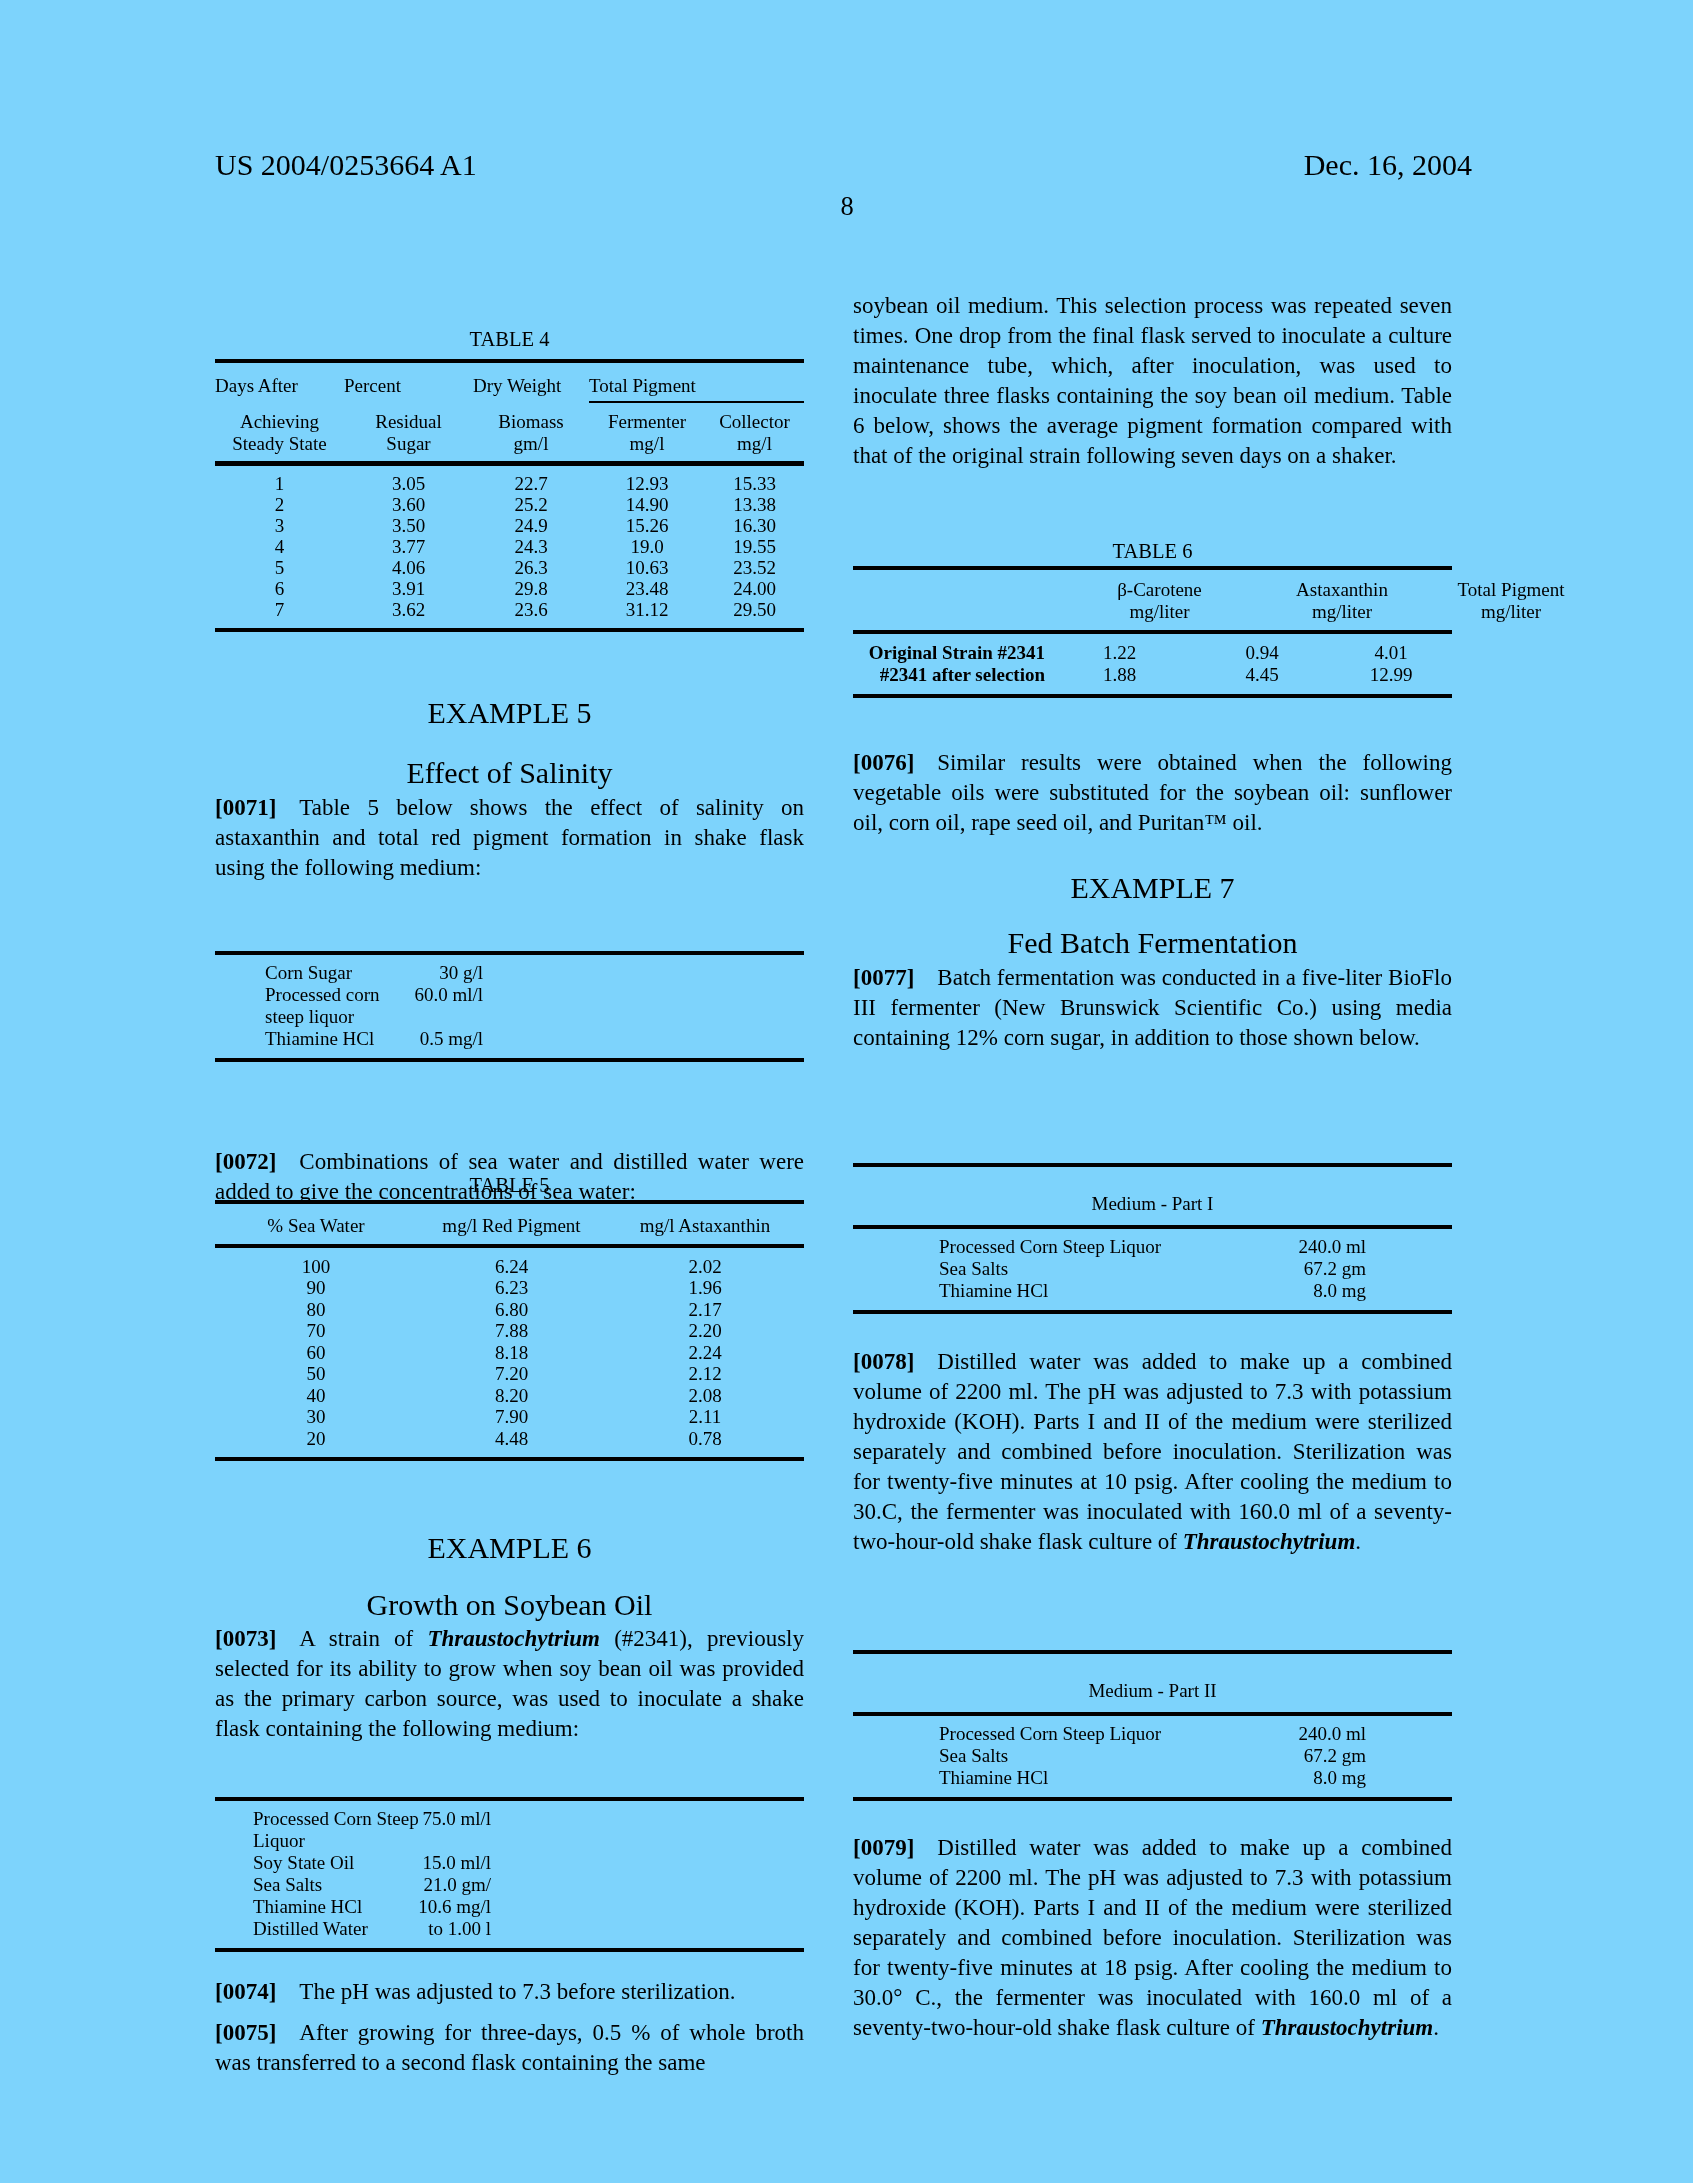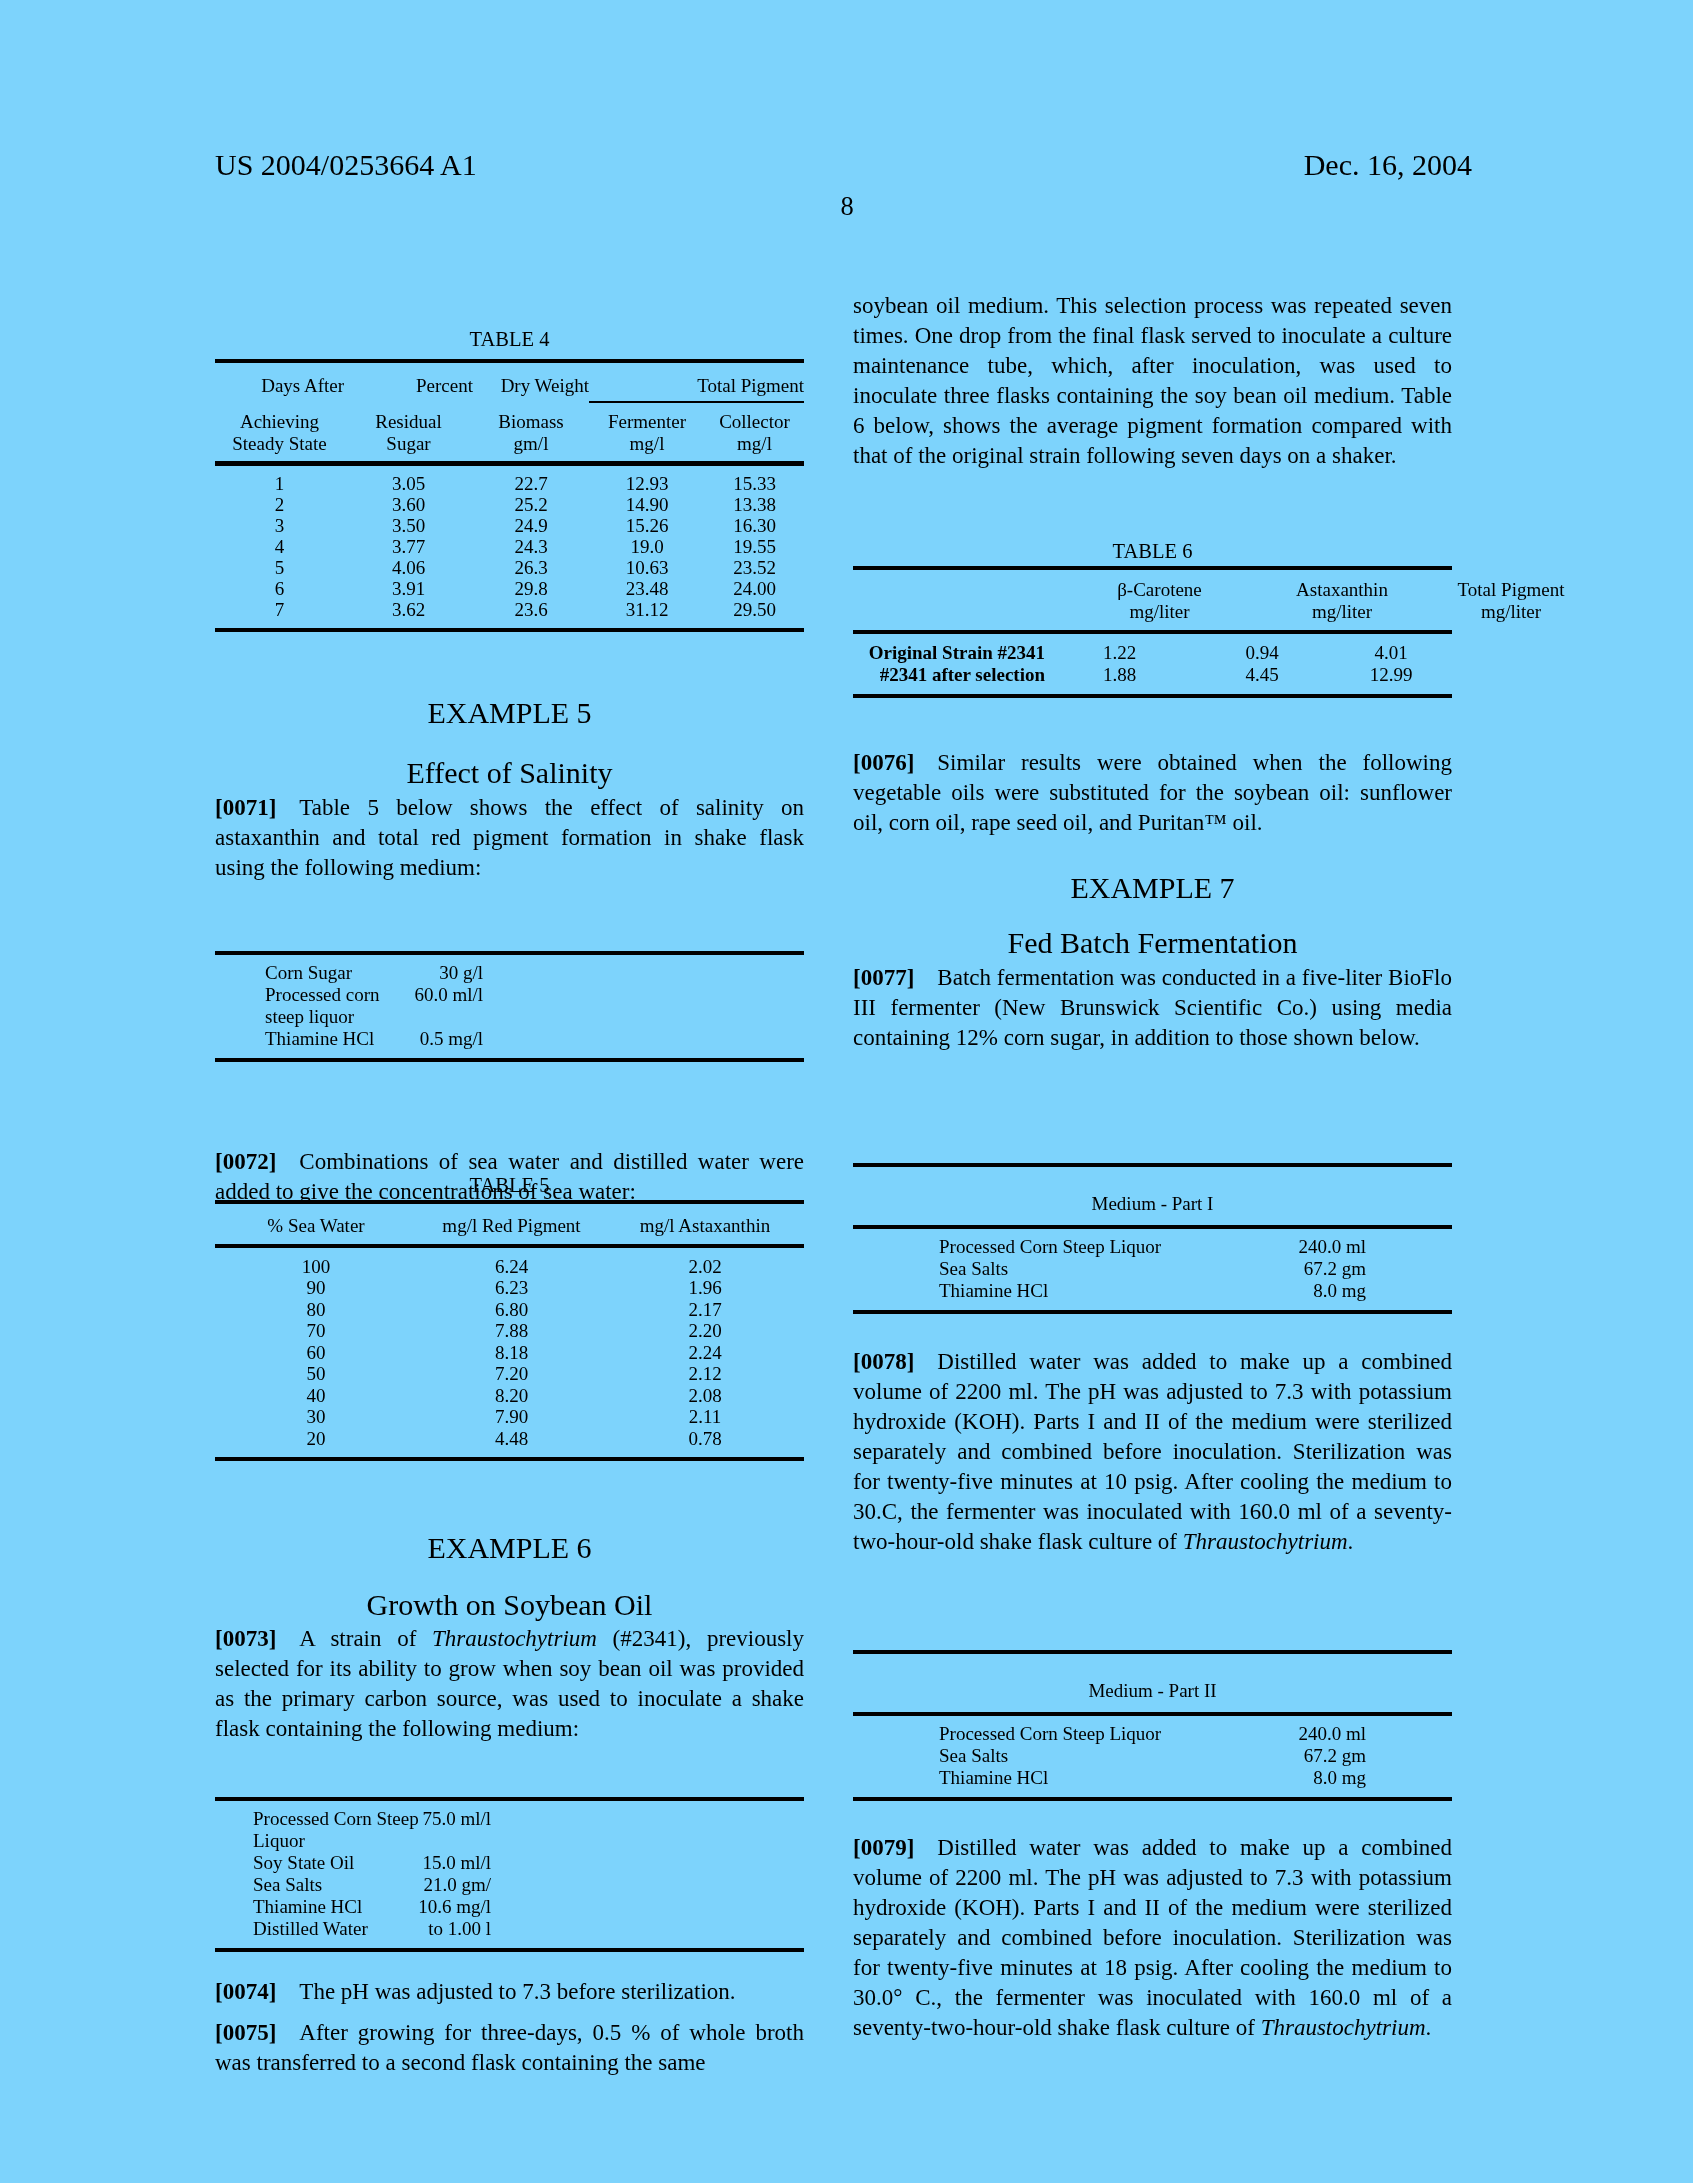--- a/index.html
+++ b/index.html
@@ -7,35 +7,35 @@
         font-family:"Liberation Serif","DejaVu Serif",serif;color:#000;overflow:hidden;}
   .col{position:absolute;top:0;height:2183px;}
   #col-left{left:215px;width:589px;}
   #col-right{left:853px;width:599px;}
   .block{position:absolute;left:0;right:0;}
   .center{text-align:center;}
   .para{font-size:23px;line-height:30px;text-align:justify;}
   .heading{font-size:30px;}
   .ttitle{font-size:20.5px;}
   .b{font-weight:bold;}
-  .i{font-style:italic;}
+  .i{font-style:italic;font-weight:bold;}
   .pre{white-space:pre-line;}
   
   #patent-number{position:absolute;left:215px;top:148px;font-size:30px;}
   #pub-date{position:absolute;right:222px;top:148px;font-size:30px;}
   #page-number{position:absolute;left:0;width:100%;top:191px;font-size:26.5px;text-align:center;}
   
   .table{border-top:4.6px solid #000;border-bottom:4.6px solid #000;font-size:19px;}
   .hrule{height:4.6px;background:#000;margin-top:6.6px;}
   .crule{height:4px;background:#000;margin-top:9.3px;}
   .tbody{padding:7.3px 0 8px;}
   .trow{line-height:21px;}
   .tcell{display:block;}
   
-  .t4h1{display:grid;grid-template-columns:129px 129px 116px 215px;padding-top:10.6px;line-height:24px;text-align:right;}
+  .t4h1{display:grid;grid-template-columns:129px 129px 116px 215px;padding-top:10.6px;line-height:24px;text-align:left;}
   .t4h1 .tp{border-bottom:2px solid #000;padding-bottom:3.3px;}
   .t4h2{display:grid;grid-template-columns:129px 129px 116px 116px 99px;margin-top:8px;line-height:22px;text-align:center;}
   .t4 .trow{display:grid;grid-template-columns:129px 129px 116px 116px 99px;text-align:center;line-height:21px;}
   
   .t5h{display:grid;grid-template-columns:202px 189px 198px;padding-top:10.6px;line-height:22.5px;text-align:center;}
   .t5 .trow{display:grid;grid-template-columns:202px 189px 198px;text-align:center;line-height:21.5px;}
   
   .t6h{display:grid;grid-template-columns:192px 149px 136px 122px;padding-top:9.3px;line-height:22px;text-align:center;gap:40px;}
   .t6 .trow{display:grid;grid-template-columns:192px 149px 136px 122px;text-align:center;line-height:22px;}
   .t6 .trow .tcell:first-child{text-align:right;padding-left:1.3px;font-weight:bold;}

